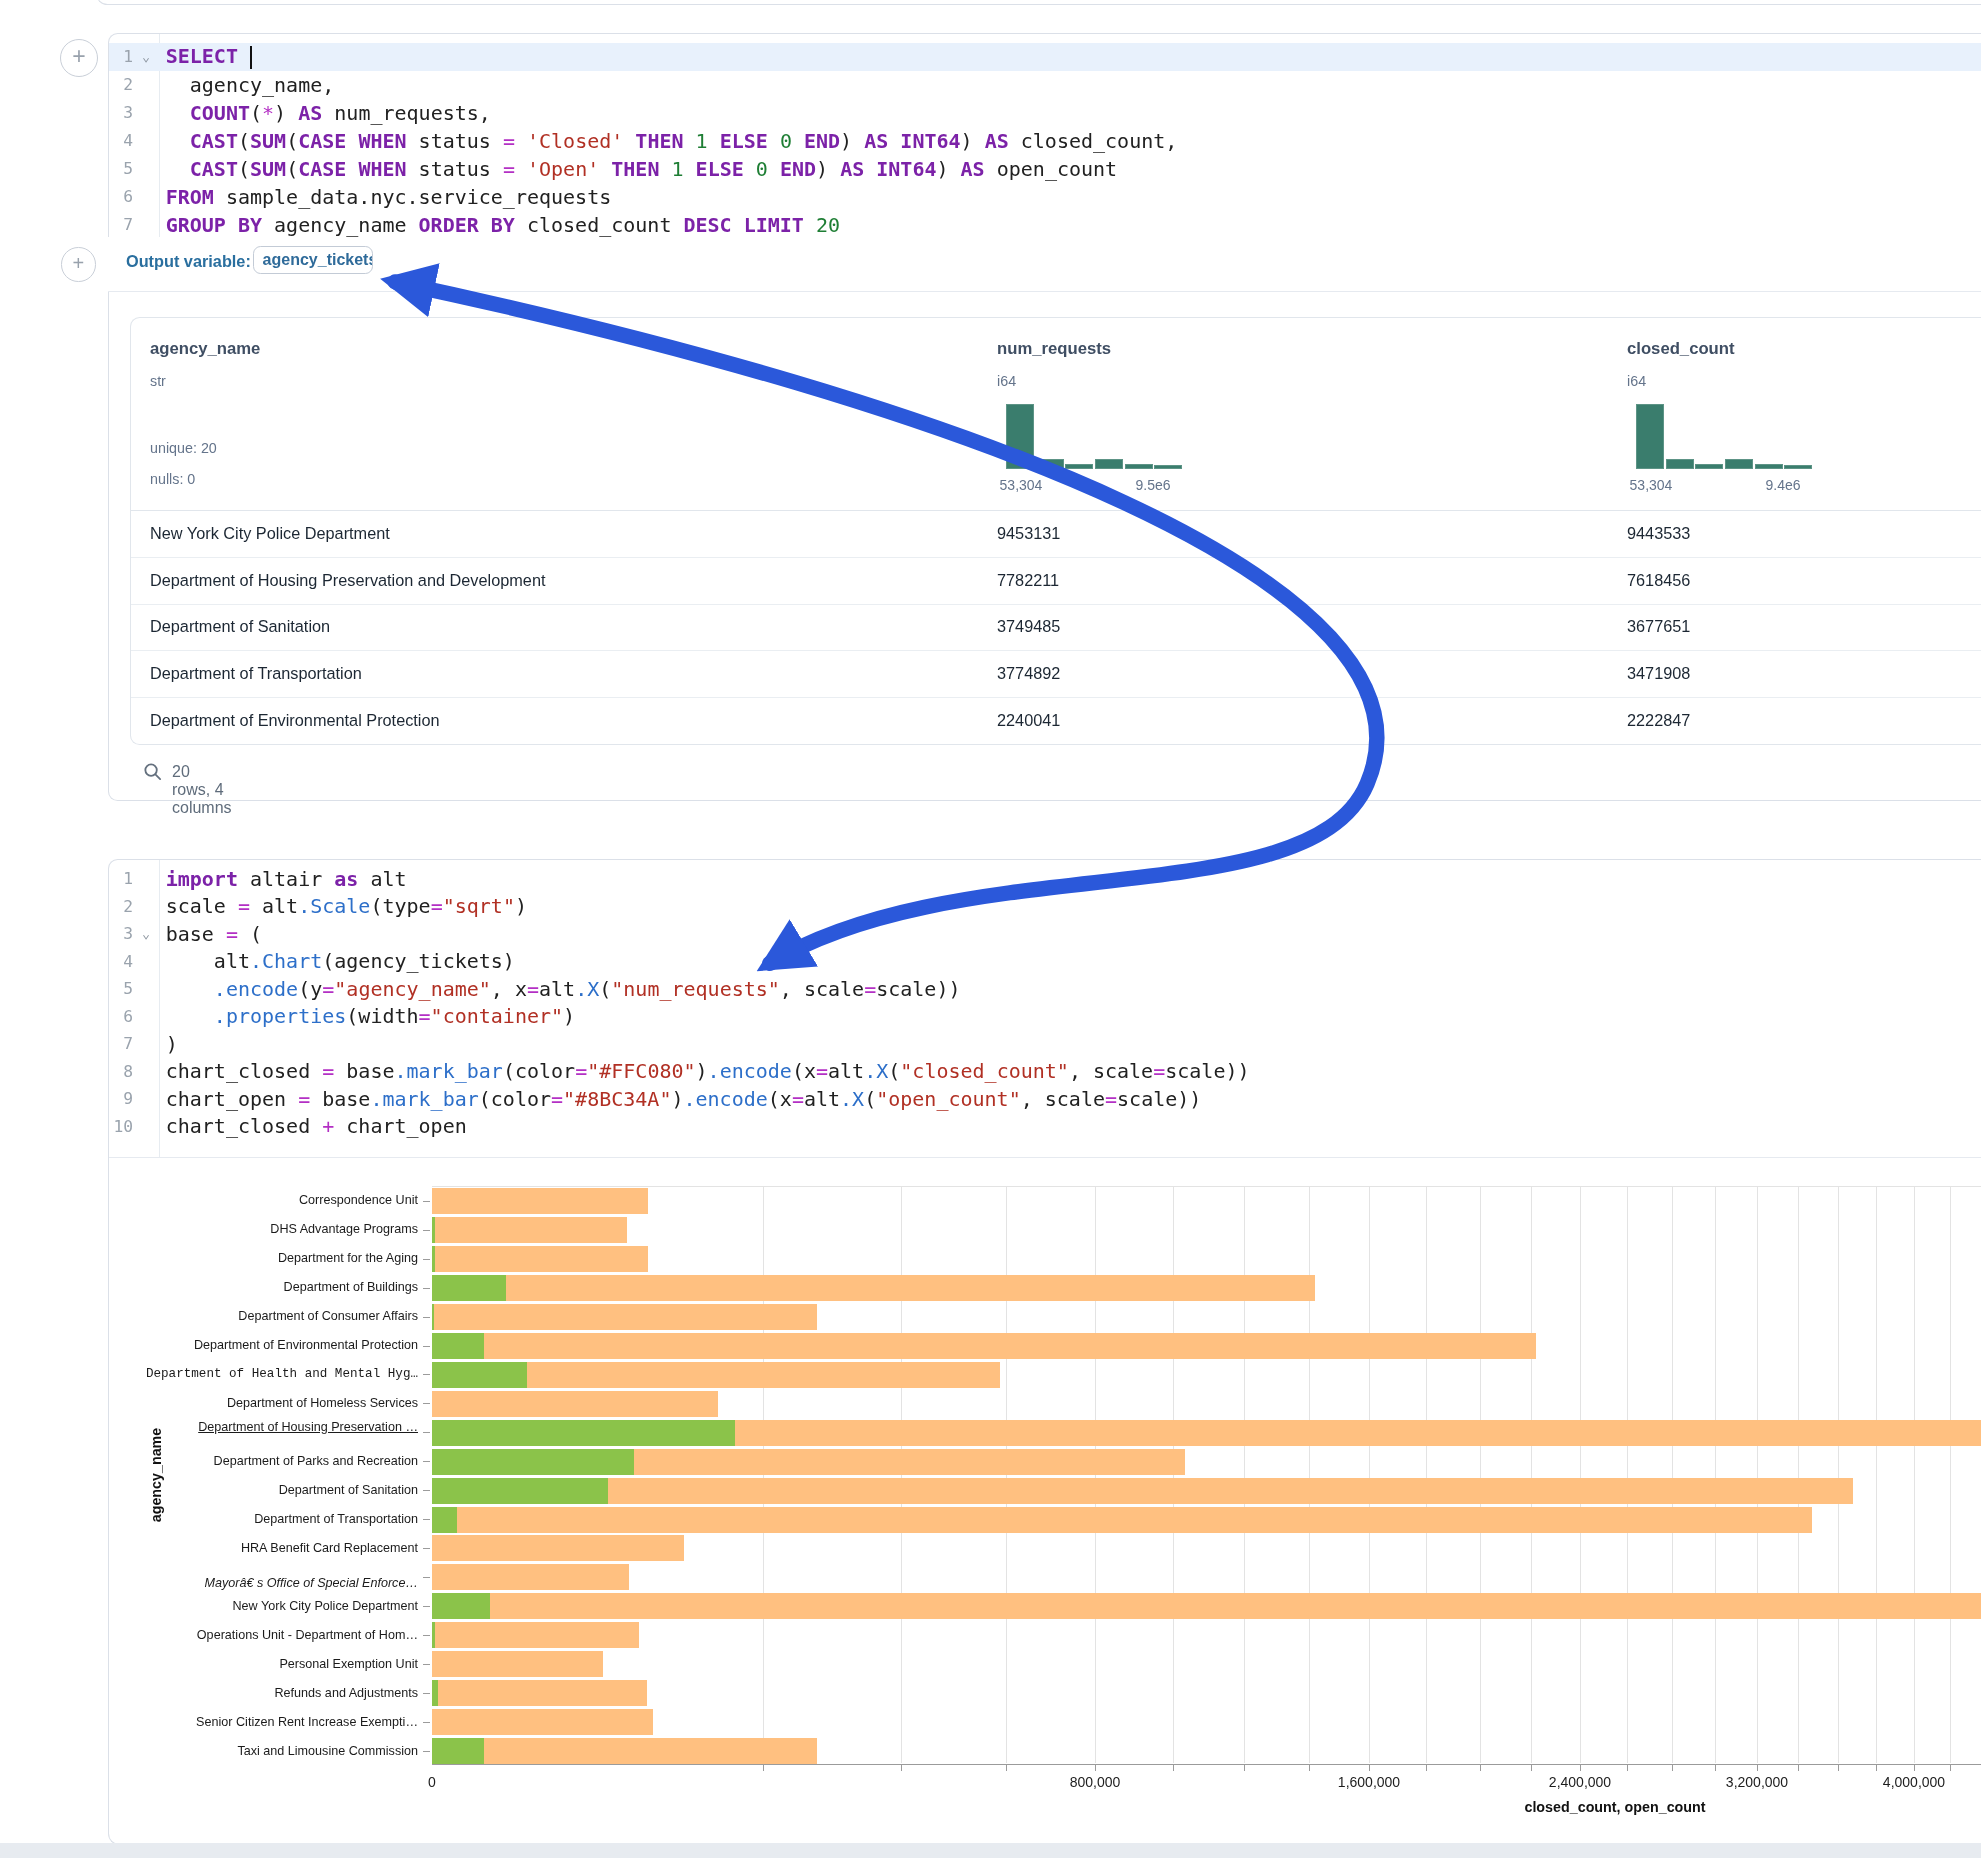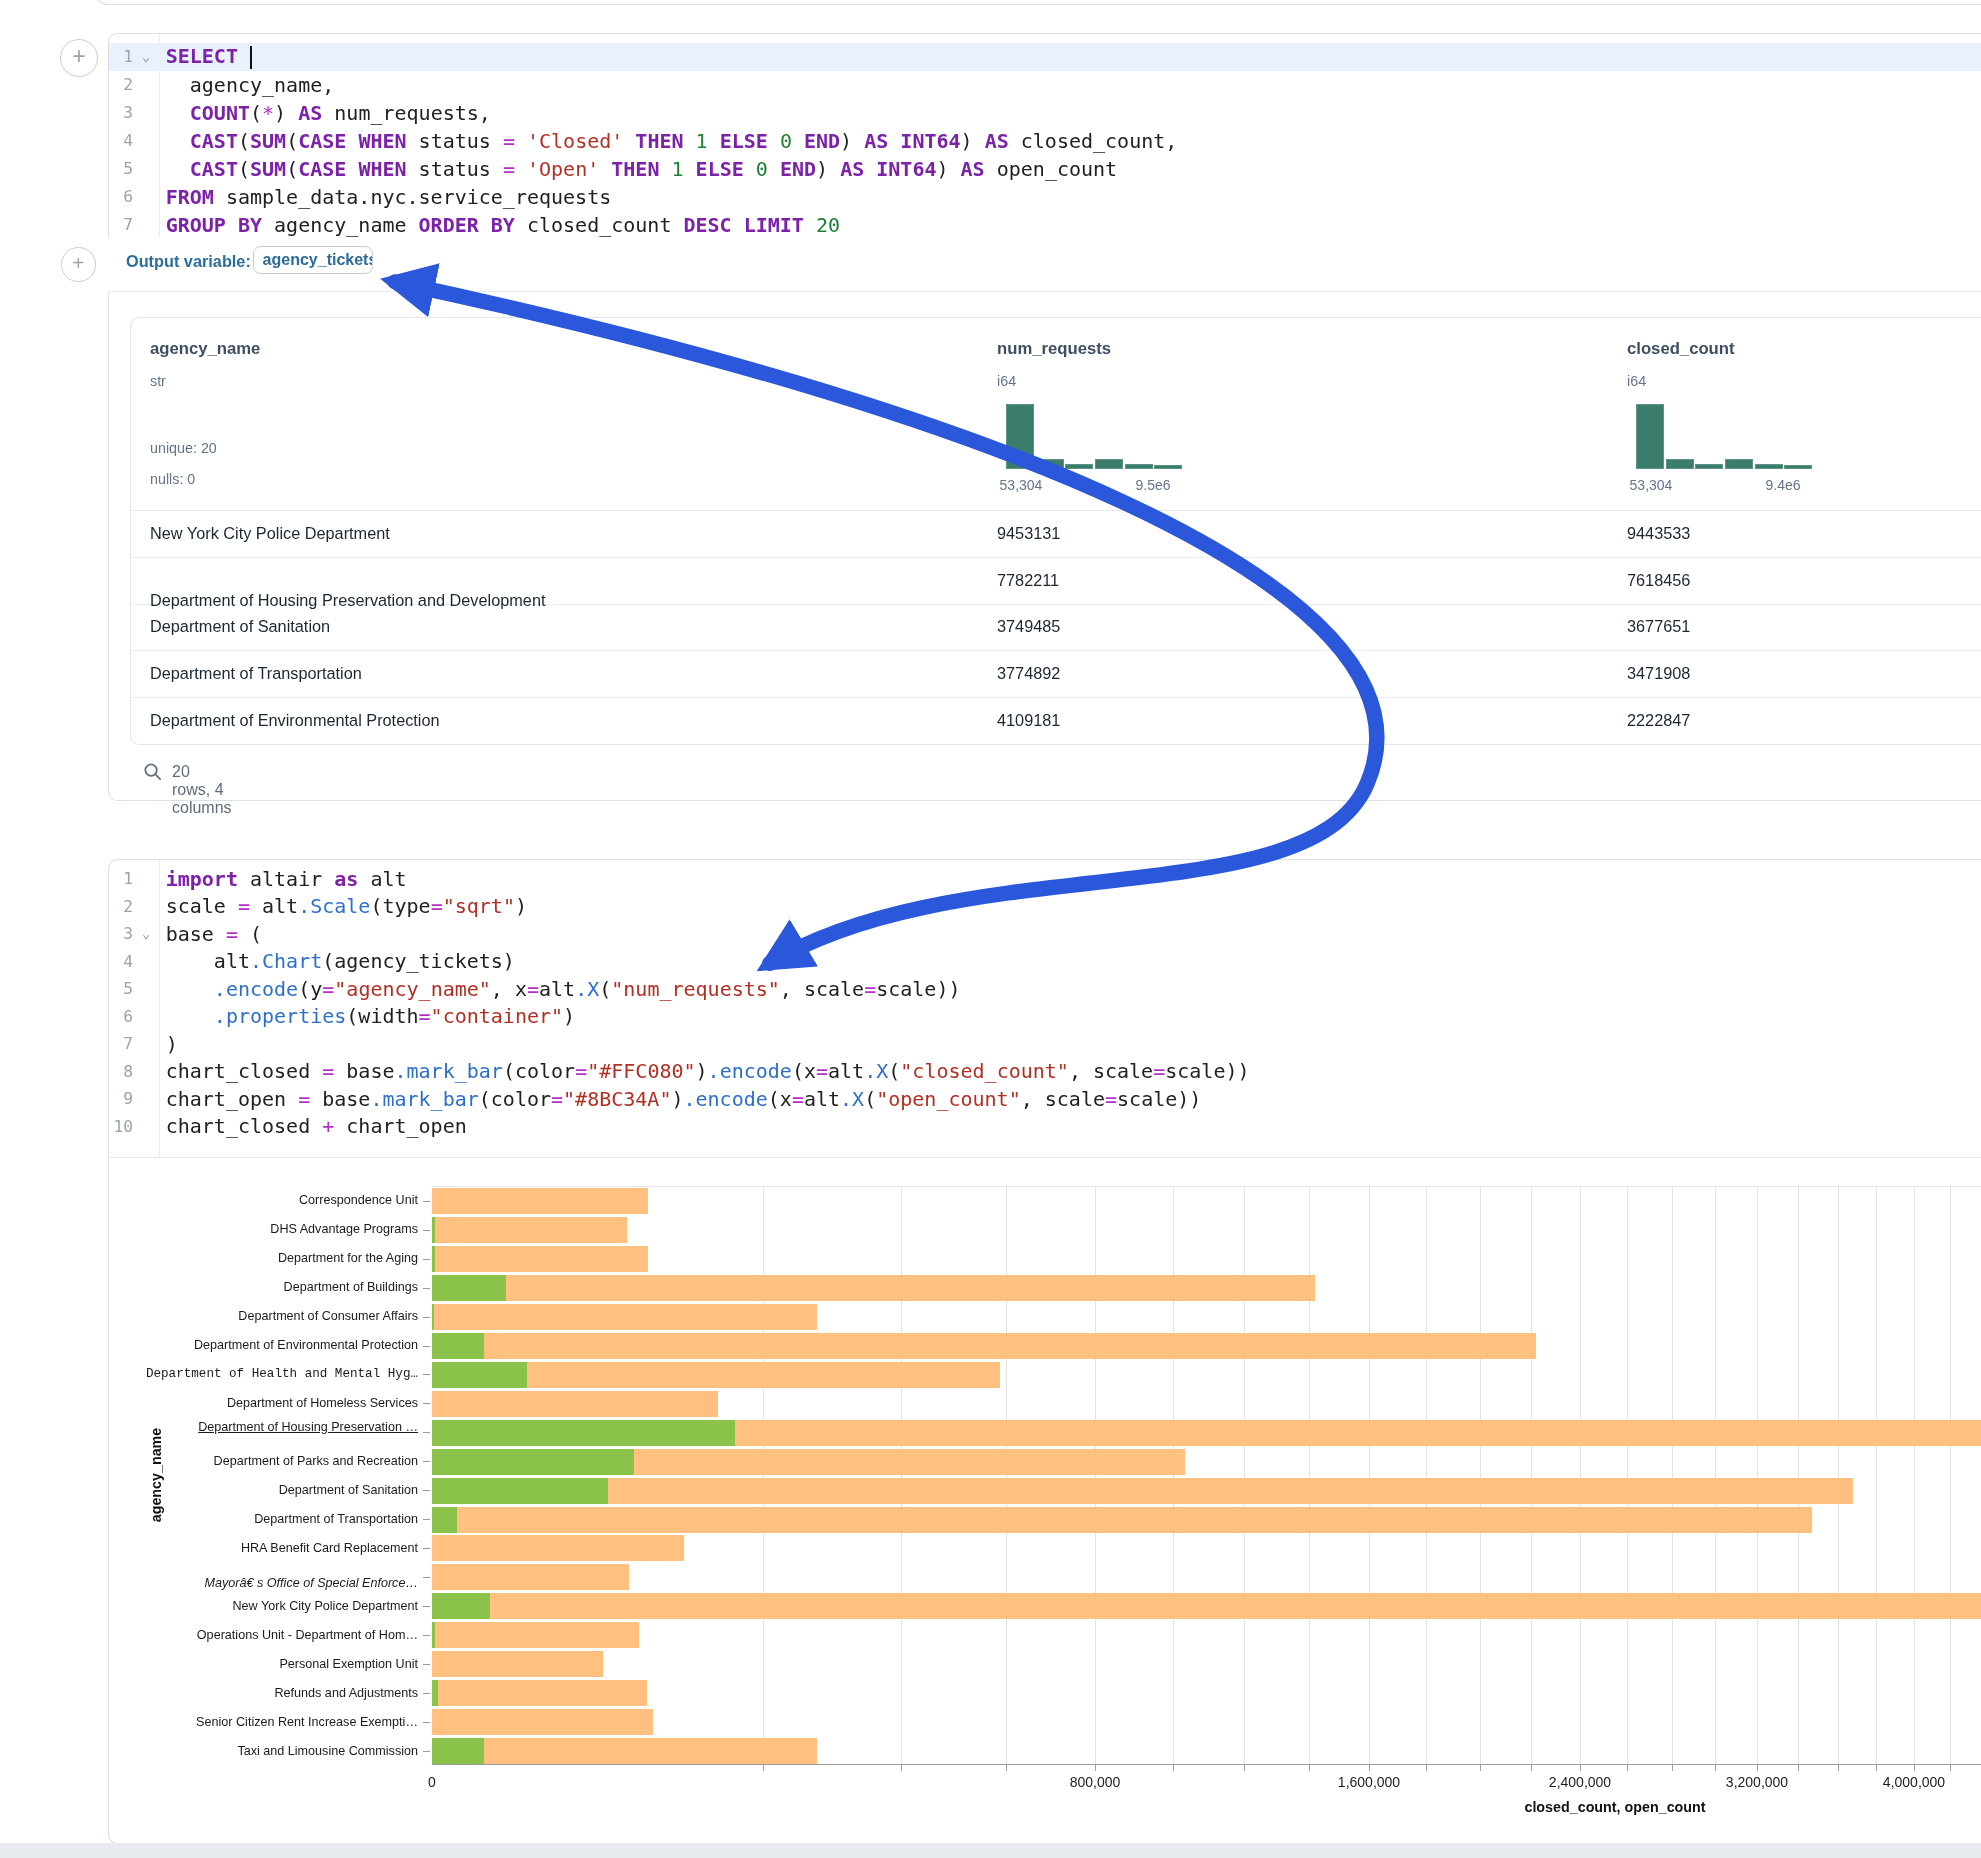--- a/index.html
+++ b/index.html
@@ -135,37 +135,37 @@
       <div class="hist-lab" style="left: 1477px;">53,304</div>
       <div class="hist-lab" style="left: 1609px;">9.4e6</div>
     </div>
   <div id="df-rows">
       <div class="df-row" style="top: 192px;">
         <div class="df-cell" style="left: 19px;">New York City Police Department</div>
         <div class="df-cell" style="left: 866px;">9453131</div>
         <div class="df-cell" style="left: 1496px; text-align: right;">9443533</div>
       </div>
       <div class="df-row" style="top: 239px;">
-        <div class="df-cell" style="left: 19px; margin-top: 20px;">Department of Housing Preservation and Development</div>
+        <div class="df-cell" style="left: 19px;">Department of Housing Preservation and Development</div>
         <div class="df-cell" style="left: 866px;">7782211</div>
         <div class="df-cell" style="left: 1496px;">7618456</div>
       </div>
       <div class="df-row" style="top: 285px;">
         <div class="df-cell" style="left: 19px;">Department of Sanitation</div>
         <div class="df-cell" style="left: 866px;">3749485</div>
         <div class="df-cell" style="left: 1496px;">3677651</div>
       </div>
       <div class="df-row" style="top: 332px;">
         <div class="df-cell" style="left: 19px;">Department of Transportation</div>
         <div class="df-cell" style="left: 866px;">3774892</div>
         <div class="df-cell" style="left: 1496px;">3471908</div>
       </div>
       <div class="df-row" style="top: 379px;">
         <div class="df-cell" style="left: 19px;">Department of Environmental Protection</div>
-        <div class="df-cell" style="left: 866px;">4109181</div>
+        <div class="df-cell" style="left: 866px;">2240041</div>
         <div class="df-cell" style="left: 1496px;">2222847</div>
       </div>
     </div>
 </div>
 
 <div class="abs search-row">
   <svg class="search-icon-svg" width="21" height="21" viewBox="0 0 22 22">
     <circle cx="9.5" cy="9.5" r="6" fill="none" stroke="#64707e" stroke-width="1.9"></circle>
     <line x1="14" y1="14" x2="19" y2="19" stroke="#64707e" stroke-width="1.9" stroke-linecap="round"></line>
   </svg>

